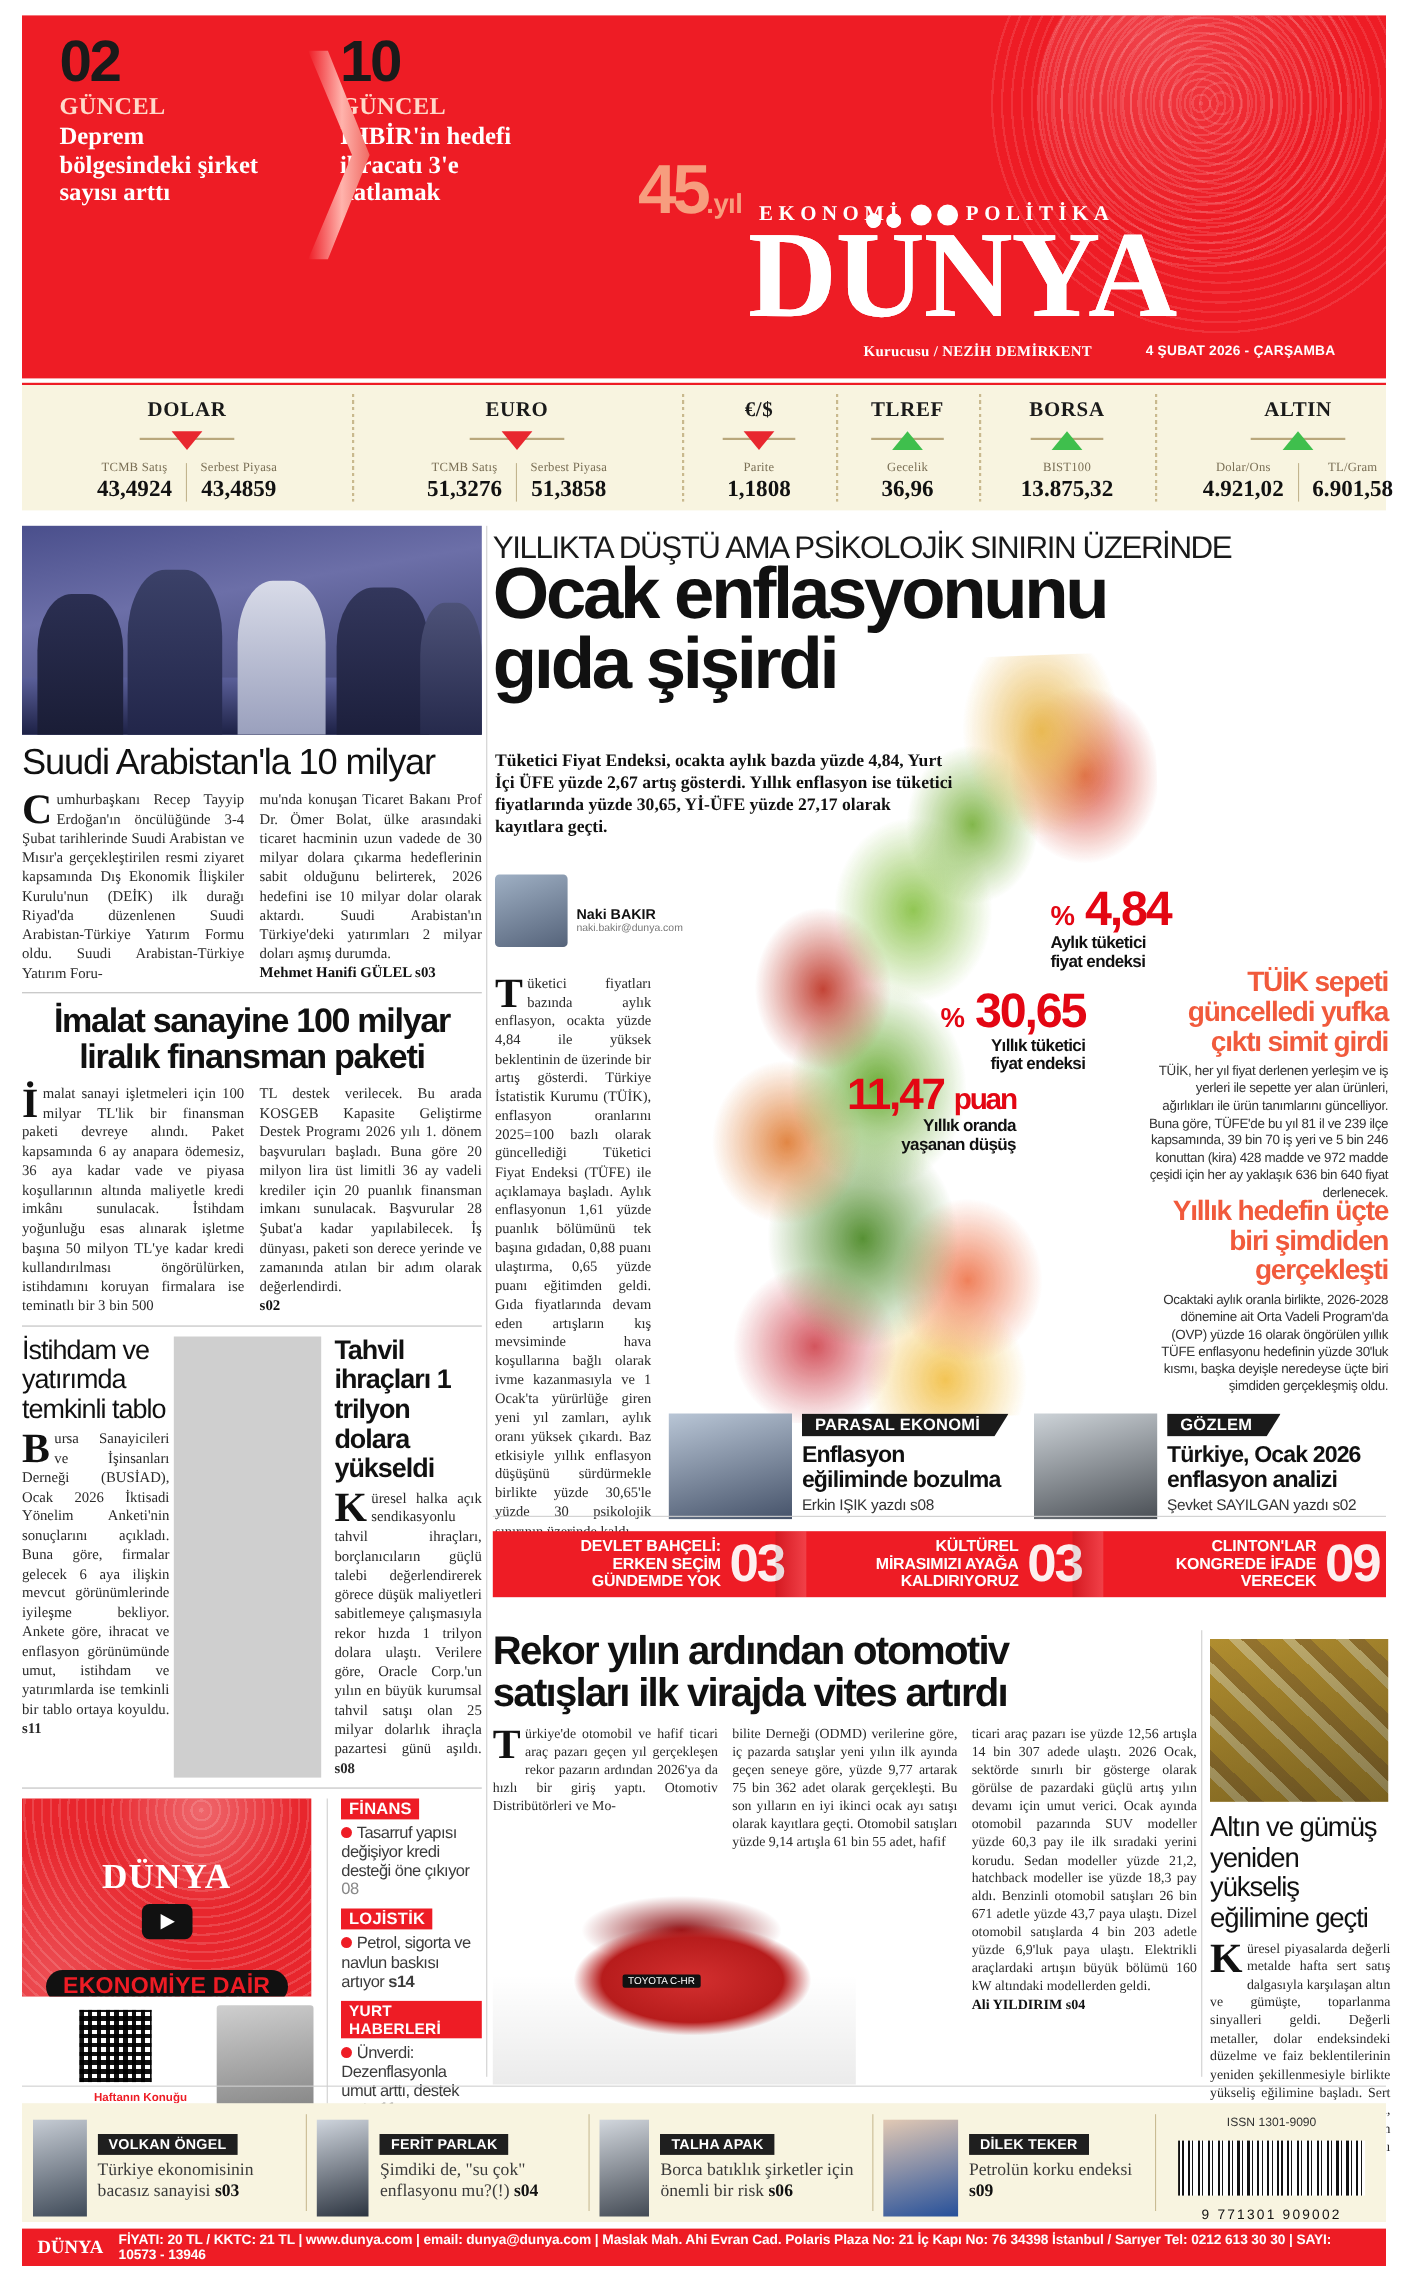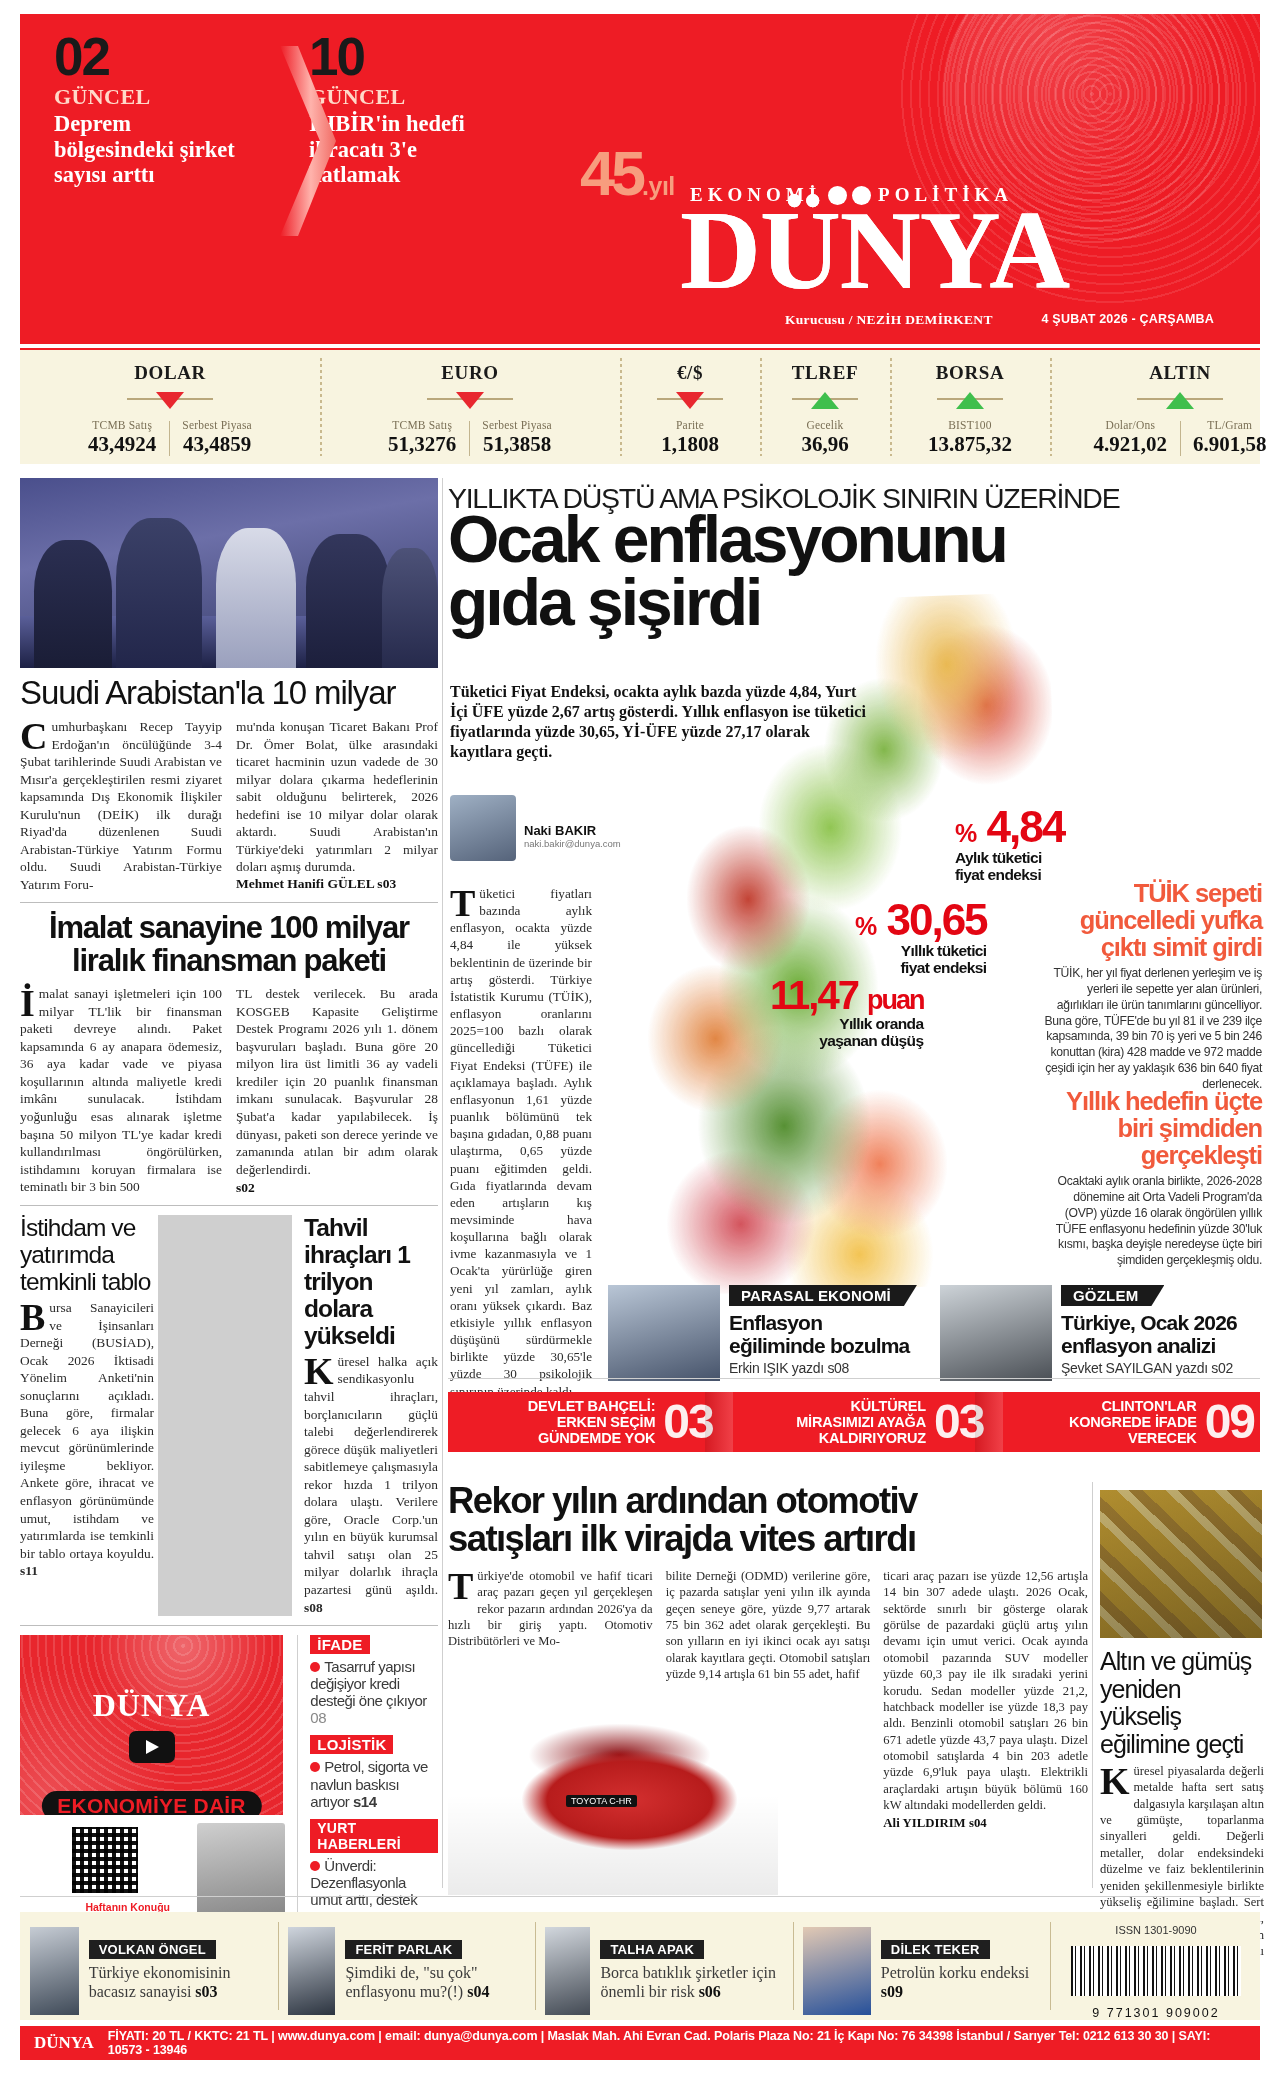--- a/index.html
+++ b/index.html
@@ -551,21 +551,21 @@
             </div>
           </div>
           <div style="width:96px;height:128px;background:linear-gradient(170deg,#cfcfcf,#6f6f6f);border-radius:3px"></div>
         </div>
       </div>
 
       <div class="vsep"></div>
 
       <div style="width:128px">
         <div>
-          <span class="fin-tag">İFADE</span>
+          <span class="fin-tag">FİNANS</span>
           <div class="fin-item"><i class="bullet"></i><span>Tasarruf yapısı değişiyor kredi desteği öne çıkıyor</span> <span style="color:#888">08</span></div>
         </div>
         <div style="margin-top:9px">
           <span class="fin-tag">LOJİSTİK</span>
           <div class="fin-item"><i class="bullet"></i><span>Petrol, sigorta ve navlun baskısı artıyor</span> <b>s14</b></div>
         </div>
         <div style="margin-top:9px">
           <span class="fin-tag" style="font-size:14px">YURT HABERLERİ</span>
           <div class="fin-item"><i class="bullet"></i><span>Ünverdi: Dezenflasyonla umut arttı, destek şart</span> <b>s11</b></div>
         </div>

